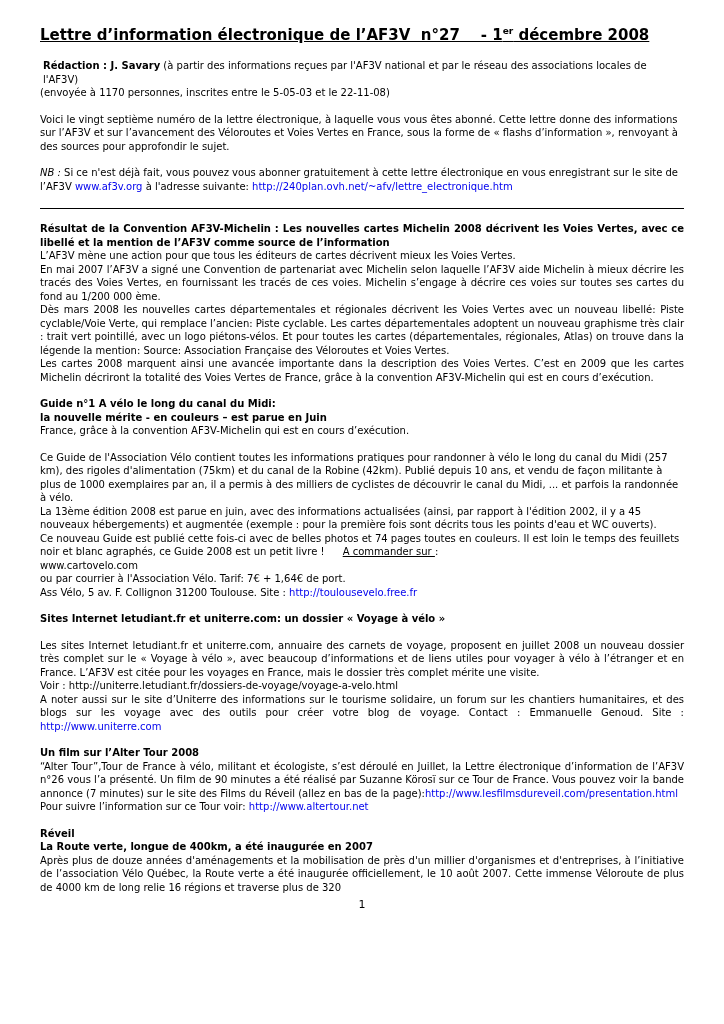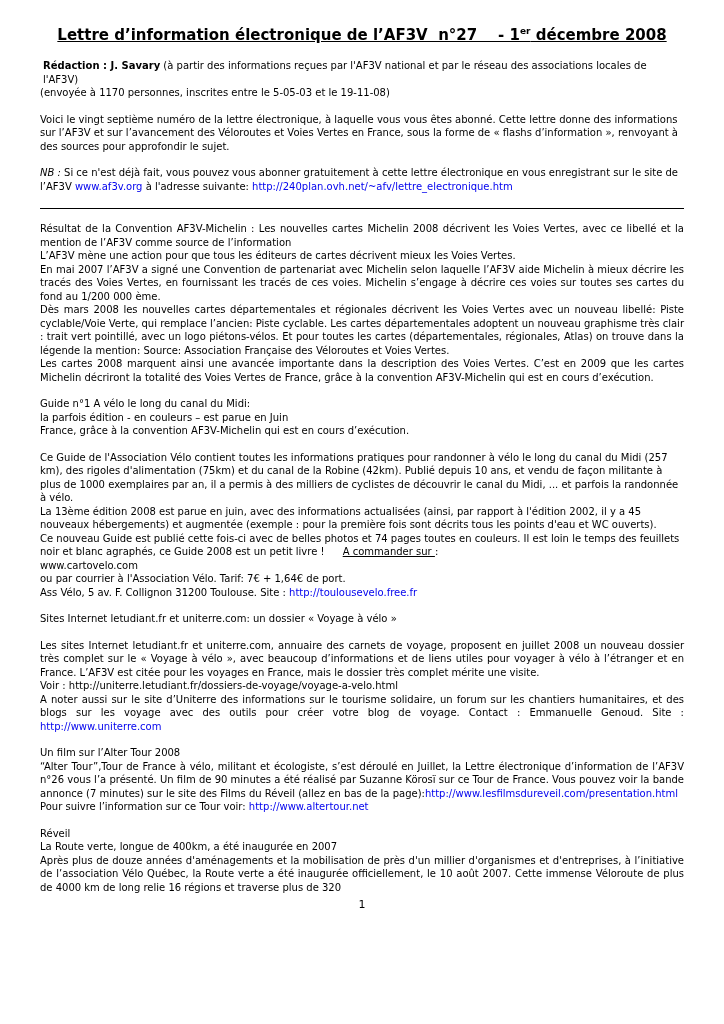--- a/index.html
+++ b/index.html
@@ -5,64 +5,64 @@
   html, body { margin: 0; padding: 0; background: #ffffff; }
   .page {
     width: 724px; height: 1024px; box-sizing: border-box;
     padding: 26px 40px 0 40px;
     background: #ffffff; color: #000000;
     font-family: "DejaVu Sans", "Liberation Sans", sans-serif;
     font-size: 10px; line-height: 13.5px;
     overflow: hidden; position: relative;
   }
   .doc-title {
-    text-align: center; font-weight: bold; font-size: 15px; line-height: 19px;
+    font-weight: bold; font-size: 15px; line-height: 19px;
     margin: 0 0 14px 0; white-space: pre-wrap;
   }
   .doc-title .t-text { text-decoration: underline; }
   .doc-title sup { font-size: 9px; line-height: 0; }
   .para { margin: 0; }
   .justify { text-align: justify; }
   .bold { font-weight: bold; }
   .italic { font-style: italic; text-align: right; }
   .mt1 { margin-top: 13px; }
-  .heading { font-weight: normal; margin: 0; }
+  .heading { font-weight: bold; margin: 0; }
   .link { color: #0000ee; cursor: pointer; }
   .u { text-decoration: underline; margin-left: 15px; }
   hr.separator { border: none; border-top: 1px solid #000000; margin: 15px 0 13px 0; }
   .page-number { text-align: center; margin-top: 4px; font-size: 11px; }
   .indent-sp { padding-left: 3px; }
 </style>
 </head>
 <body>
 
 <div class="page">
 
   <div class="doc-title"><span class="t-text"><span>Lettre d’information électronique de l’AF3V  n°27    - 1</span><sup>er</sup><span> décembre 2008</span></span></div>
 
   <div>
     <div class="para indent-sp"><span class="bold">Rédaction : J. Savary</span><span> (à partir des informations reçues par l'AF3V national et par le réseau des associations locales de l'AF3V)</span></div>
-    <div class="para">(envoyée à 1170 personnes, inscrites entre le 5-05-03 et le 19-11-08)</div>
+    <div class="para">(envoyée à 1170 personnes, inscrites entre le 5-05-03 et le 22-11-08)</div>
     <p class="para mt1">Voici le vingt septième numéro de la lettre électronique, à laquelle vous vous êtes abonné. Cette lettre donne des informations sur l’AF3V et sur l’avancement des Véloroutes et Voies Vertes en France, sous la forme de « flashs d’information », renvoyant à des sources pour approfondir le sujet.</p>
     <p class="para mt1"><span class="italic">NB :</span><span> Si ce n'est déjà fait, vous pouvez vous abonner gratuitement à cette lettre électronique en vous enregistrant sur le site de l’AF3V </span><a class="link">www.af3v.org</a><span> à l'adresse suivante: </span><a class="link">http://240plan.ovh.net/~afv/lettre_electronique.htm</a></p>
   </div>
 
   <hr class="separator">
 
   <div>
     <div class="heading justify">Résultat de la Convention AF3V-Michelin : Les nouvelles cartes Michelin 2008 décrivent les Voies Vertes, avec ce libellé et la mention de l’AF3V  comme source de l’information</div>
     <div class="para justify">L’AF3V mène une action pour que tous les éditeurs de cartes décrivent mieux les Voies Vertes.</div>
     <div class="para justify">En mai 2007 l’AF3V a signé une Convention de partenariat avec Michelin selon laquelle l’AF3V aide Michelin à mieux décrire les tracés des Voies Vertes, en fournissant les tracés de ces voies. Michelin s’engage à décrire ces voies sur toutes ses cartes du fond au 1/200 000 ème.</div>
     <div class="para justify">Dès mars 2008 les nouvelles cartes départementales et régionales décrivent les Voies Vertes avec un nouveau libellé: Piste cyclable/Voie Verte, qui remplace l’ancien: Piste cyclable. Les cartes départementales adoptent un nouveau graphisme très clair : trait vert pointillé, avec un logo piétons-vélos. Et pour toutes les cartes (départementales, régionales, Atlas) on trouve dans la légende la mention: Source: Association Française des Véloroutes et Voies Vertes.</div>
     <div class="para justify">Les cartes 2008 marquent ainsi une avancée importante dans la description des Voies Vertes. C’est en 2009 que les cartes Michelin décriront la totalité des Voies Vertes de France, grâce à la convention AF3V-Michelin qui est en cours d’exécution.</div>
   </div>
 
   <div class="mt1">
     <div class="heading">Guide n°1 A vélo le long du canal du Midi:</div>
-    <div class="heading">la parfois édition - en couleurs – est parue en Juin</div>
+    <div class="heading">la nouvelle mérite - en couleurs – est parue en Juin</div>
     <div class="para">France, grâce à la convention AF3V-Michelin qui est en cours d’exécution.</div>
     <div class="para mt1">Ce Guide de l'Association Vélo contient toutes les informations pratiques pour randonner à vélo le long du canal du Midi (257 km), des rigoles d'alimentation (75km) et du canal de la Robine (42km). Publié depuis 10 ans, et vendu de façon militante à plus de 1000 exemplaires par an, il a permis à des milliers de cyclistes de découvrir le canal du Midi, ... et parfois la randonnée à vélo.</div>
     <div class="para">La 13ème édition 2008 est parue en juin, avec des informations actualisées (ainsi, par rapport à l'édition 2002, il y a 45 nouveaux hébergements) et augmentée (exemple : pour la première fois sont décrits tous les points d'eau et WC ouverts).</div>
     <div class="para"><span>Ce nouveau Guide est publié cette fois-ci avec de belles photos et 74 pages toutes en couleurs. Il est loin le temps des feuillets noir et blanc agraphés, ce Guide 2008 est un petit livre ! </span><span class="u">A commander sur </span><span>:</span></div>
     <div class="para">www.cartovelo.com</div>
     <div class="para">ou par courrier à l'Association Vélo. Tarif: 7€ + 1,64€ de port.</div>
     <div class="para"><span>Ass Vélo, 5 av. F. Collignon 31200 Toulouse. Site : </span><a class="link">http://toulousevelo.free.fr</a></div>
   </div>
 
   <div class="mt1">

